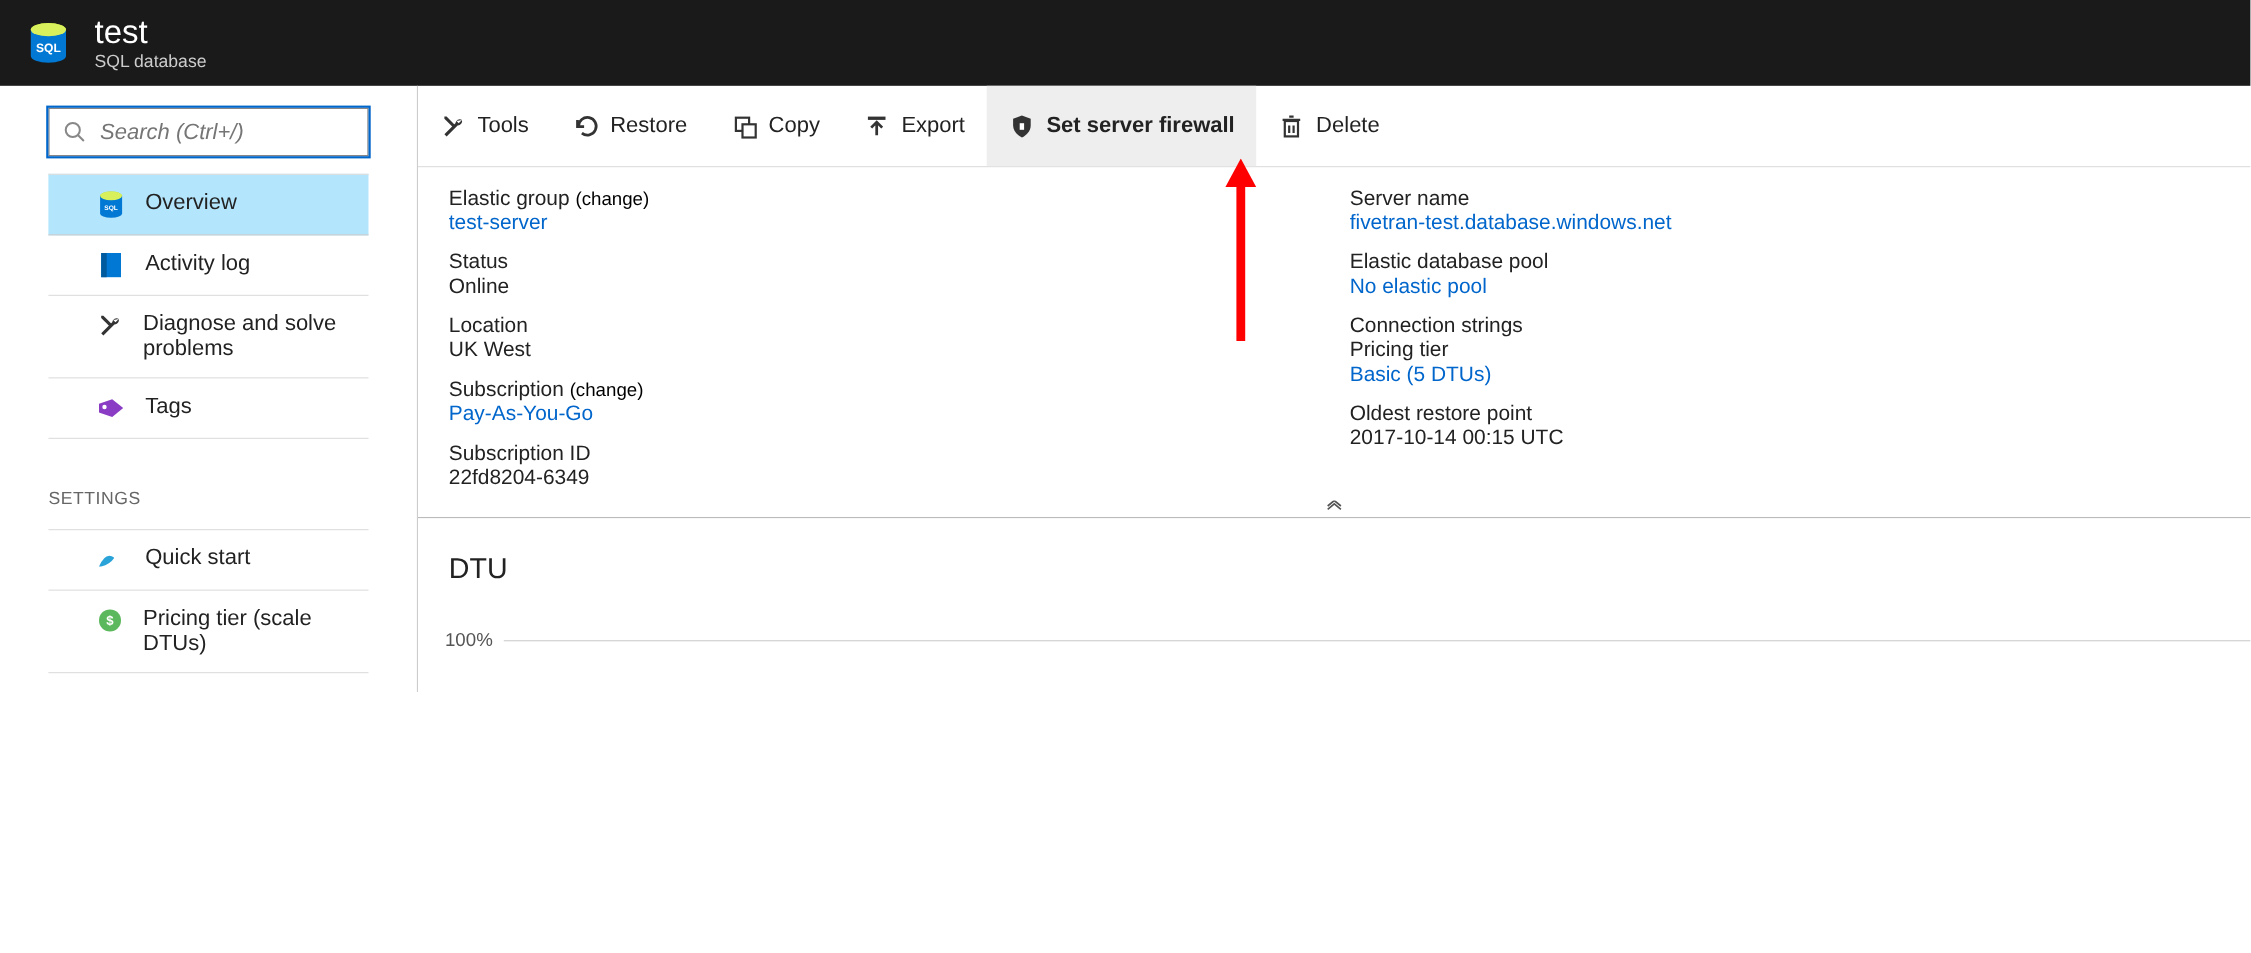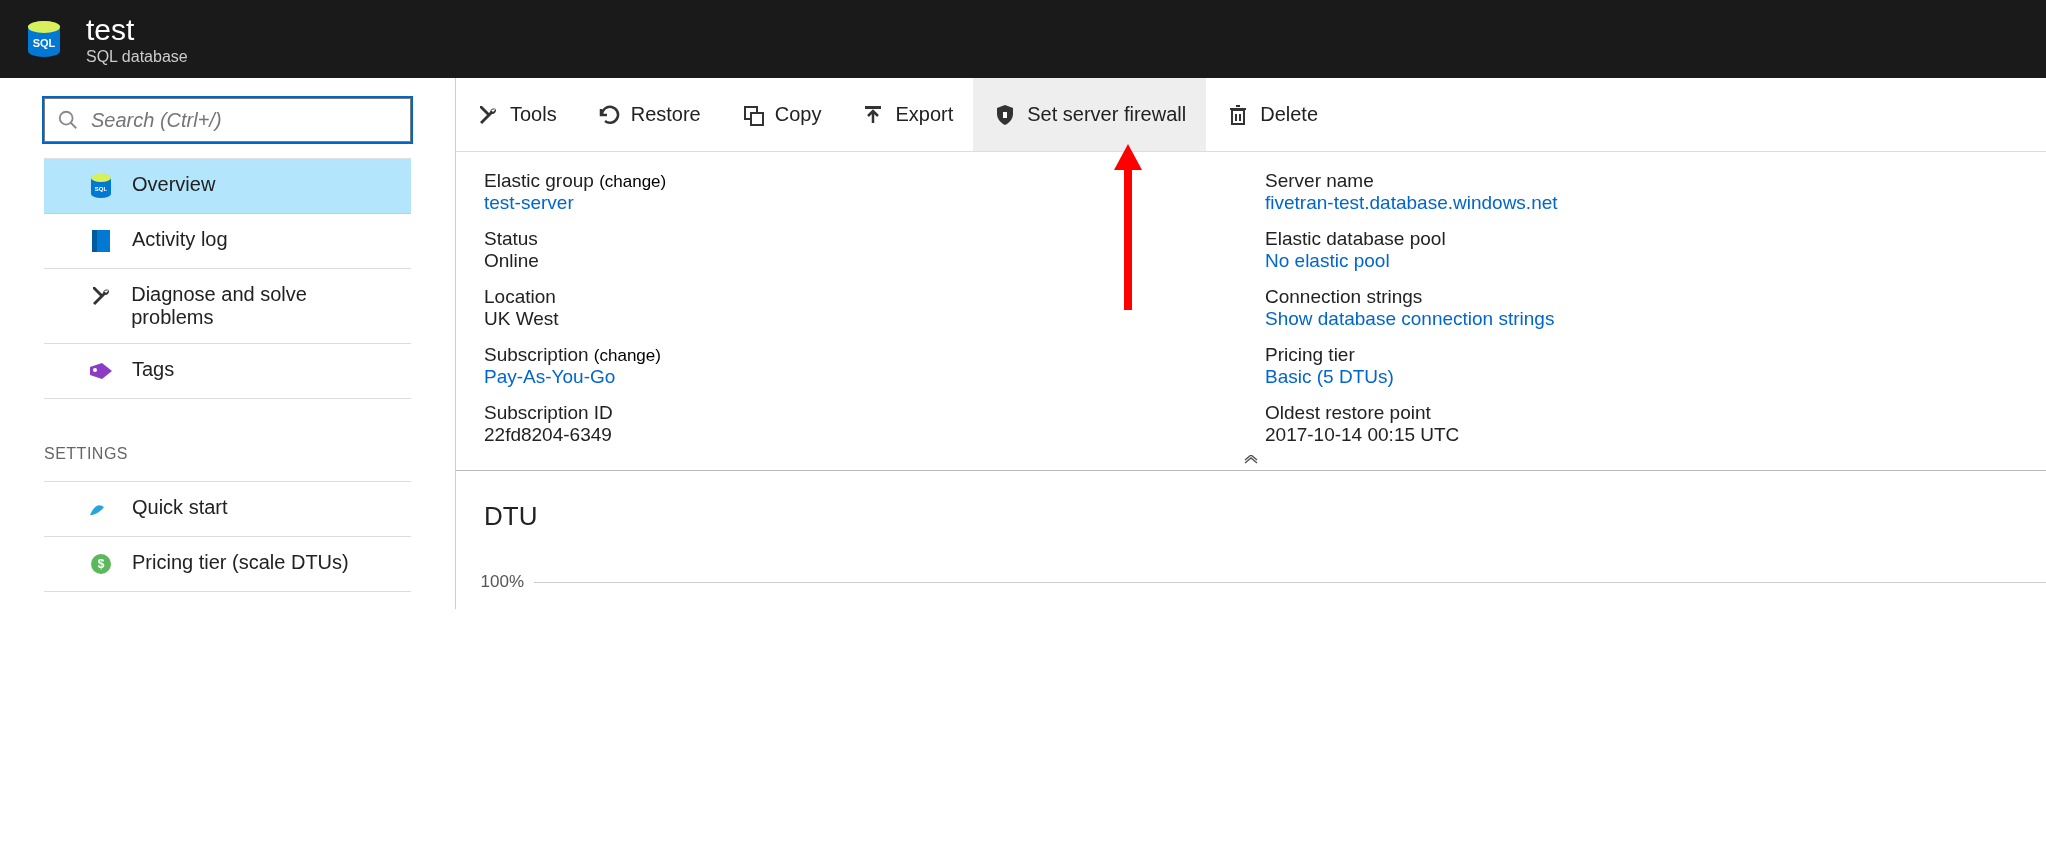--- a/index.html
+++ b/index.html
@@ -6,41 +6,41 @@
   body { font-family: "Segoe UI", Arial, sans-serif; font-size: 18px; color: #222; background: #fff; }
   
   
   .header { background: #1a1a1a; color: #fff; display: flex; align-items: center; padding: 8px 22px; height: 78px; }
   .header-icon { width: 44px; height: 44px; margin-right: 20px; display: flex; align-items: center; justify-content: center; }
   .header-title { font-size: 30px; font-weight: 400; line-height: 1.1; }
   .header-subtitle { font-size: 16px; color: #ccc; margin-top: 2px; }
   
   
   .content { display: flex; }
-  .sidebar { width: 456px; padding: 20px 0 17px 0; border-right: 1px solid #ccc; }
+  .sidebar { width: 380px; padding: 20px 0 17px 0; border-right: 1px solid #ccc; }
   .main { flex: 1; }
   
   
   .search-wrap { padding: 0 44px 16px 44px; }
   .search-box { display: flex; align-items: center; border: 1px solid #7b7b7b; outline: 2px solid #0066cc; height: 44px; padding: 0 12px; }
   .search-box .sicon { width: 22px; height: 22px; margin-right: 12px; color: #666; }
   .search-box input { border: none; outline: none; flex: 1; font-size: 20px; font-style: italic; color: #666; background: transparent; }
   
   
   .nav-item { display: flex; padding: 14px 24px 14px 44px; border-bottom: 1px solid #ddd; font-size: 20px; cursor: pointer; }
   .nav-item.active { background: #b3e5fc; border-bottom: 1px solid #ccc; }
   .nav-item:first-of-type { border-top: 1px solid #ddd; }
   .nav-item .nicon { width: 26px; height: 26px; margin-right: 18px; display: inline-flex; align-items: center; justify-content: center; }
   .nav-section { padding: 46px 44px 18px 44px; font-size: 16px; color: #666; letter-spacing: 0.5px; }
   .nav-block { padding: 0 44px; }
   
   
   .toolbar { display: flex; align-items: stretch; border-bottom: 1px solid #ddd; height: 74px; }
   .toolbar-btn { display: flex; align-items: center; padding: 0 20px; cursor: pointer; }
-  .toolbar-btn.highlight { background: #eee; }
+  .toolbar-btn.highlight { background: #eee; font-weight: bold; }
   .toolbar-btn .ticon { width: 24px; height: 24px; margin-right: 10px; display: inline-flex; align-items: center; justify-content: center; }
   .toolbar-btn span.lbl { font-size: 20px; }
   
   
   .details { display: flex; padding: 18px 0 0 28px; }
   .col { flex: 1; }
   .dlabel { font-size: 19px; color: #222; }
   .dvalue { font-size: 19px; color: #222; margin-bottom: 14px; }
   .dlink { color: #0066cc; cursor: pointer; }
   .change { color: #000000; font-size: 17px; cursor: pointer; }
@@ -242,21 +242,20 @@
         <div class="dvalue" style="margin-bottom:4px">22fd8204-6349</div>
       </div>
       <div class="col">
         <div class="dlabel">Server name</div>
         <div class="dvalue dlink">fivetran-test.database.windows.net</div>
 
         <div class="dlabel">Elastic database pool</div>
         <div class="dvalue dlink">No elastic pool</div>
 
         <div class="dlabel">Connection strings</div>
-        <div class="dvalue dlink">Show database connection strings</div>
 
         <div class="dlabel">Pricing tier</div>
         <div class="dvalue dlink">Basic (5 DTUs)</div>
 
         <div class="dlabel">Oldest restore point</div>
         <div class="dvalue" style="margin-bottom:4px">2017-10-14 00:15 UTC</div>
       </div>
     </div>
 
     <div class="collapse">

